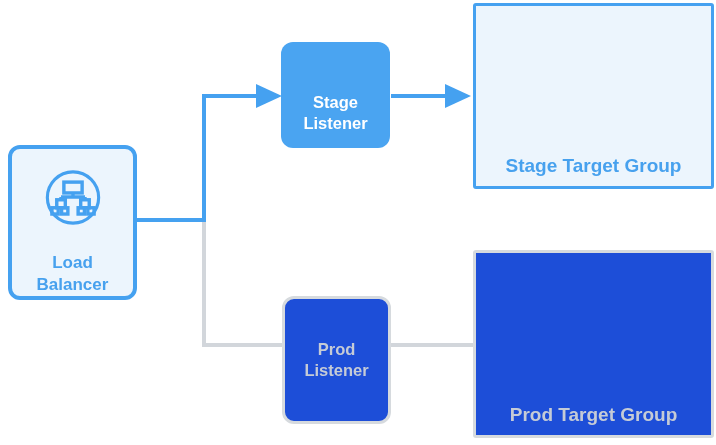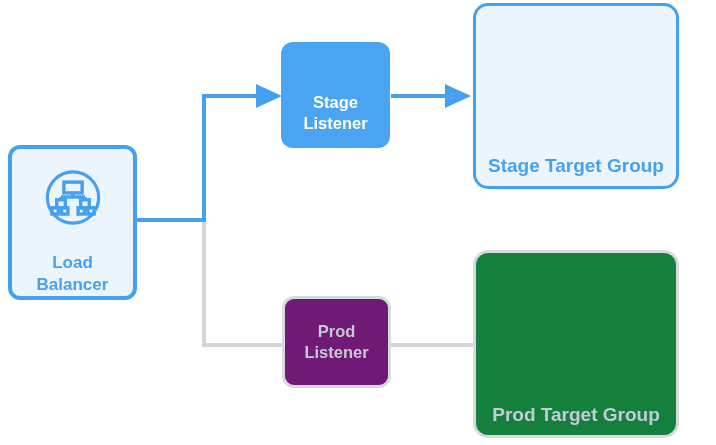--- a/index.html
+++ b/index.html
@@ -22,27 +22,27 @@
   
   .lb{left:8px;top:145px;width:129px;height:155px;background:var(--light-blue-bg);
       border:4px solid var(--primary-blue);border-radius:12px;justify-content:flex-start;padding-top:20px;gap:8px;}
   .lb .node-label{color:var(--text-blue);font-size:17px;line-height:22px;margin-top:18px;}
   .lb-icon{width:64px;height:64px;}
 
   
   .listener{width:109px;height:106px;border-radius:12px;}
   .stage-listener{left:281px;top:42px;background:var(--listener-fill);}
   .stage-listener .node-label{color:#fff;font-size:16.5px;line-height:21px;margin-top:36px;}
-  .prod-listener{left:282px;top:296px;background:#701a75;border:3px solid var(--gray-border);height:92px;}
+  .prod-listener{left:282px;top:296px;background:#1d4ed8;border:3px solid var(--gray-border);height:128px;}
   .prod-listener .node-label{color:var(--gray-text);font-size:16.5px;line-height:21px;}
 
   
-  .tg{width:206px;border-radius:15px;}
+  .tg{width:241px;border-radius:3px;}
   .stage-tg{left:473px;top:3px;height:186px;background:var(--light-blue-bg);border:3px solid var(--primary-blue);}
-  .prod-tg{left:473px;top:250px;height:188px;background:#15803d;border:3px solid var(--gray-border);}
+  .prod-tg{left:473px;top:250px;height:188px;background:#1d4ed8;border:3px solid var(--gray-border);}
   .tg-label{position:absolute;left:0;right:0;bottom:9px;text-align:center;font-weight:700;font-size:19px;}
   .stage-tg .tg-label{color:var(--text-blue);}
   .prod-tg .tg-label{color:var(--gray-text);}
 
   
   .line{position:absolute;}
   .blue{background:var(--primary-blue);}
   .gray{background:var(--gray-line);}
   .arrowhead{position:absolute;width:0;height:0;
              border-top:12px solid transparent;border-bottom:12px solid transparent;

